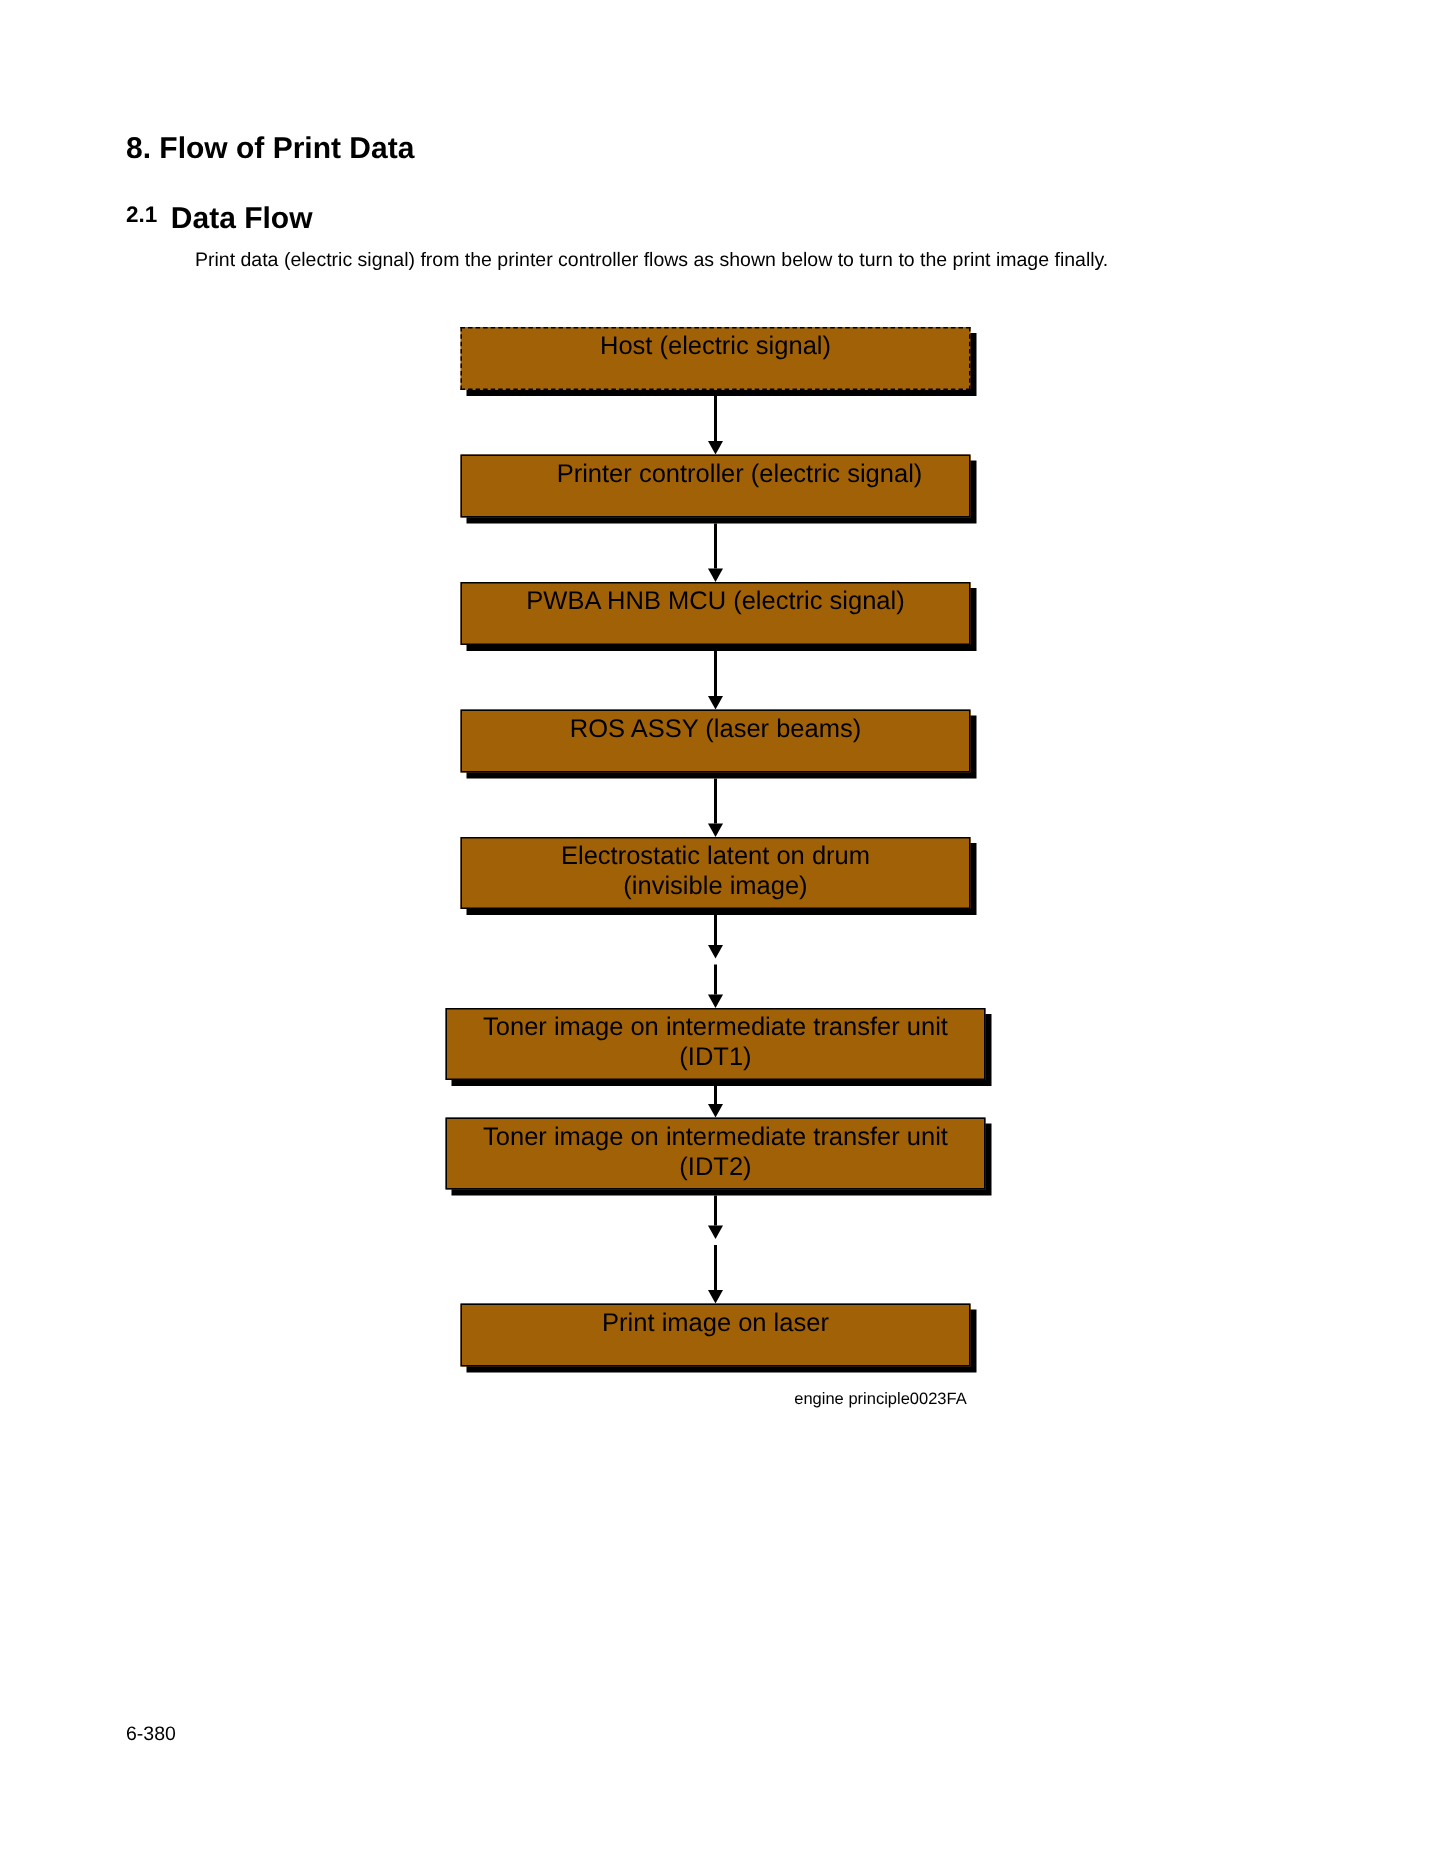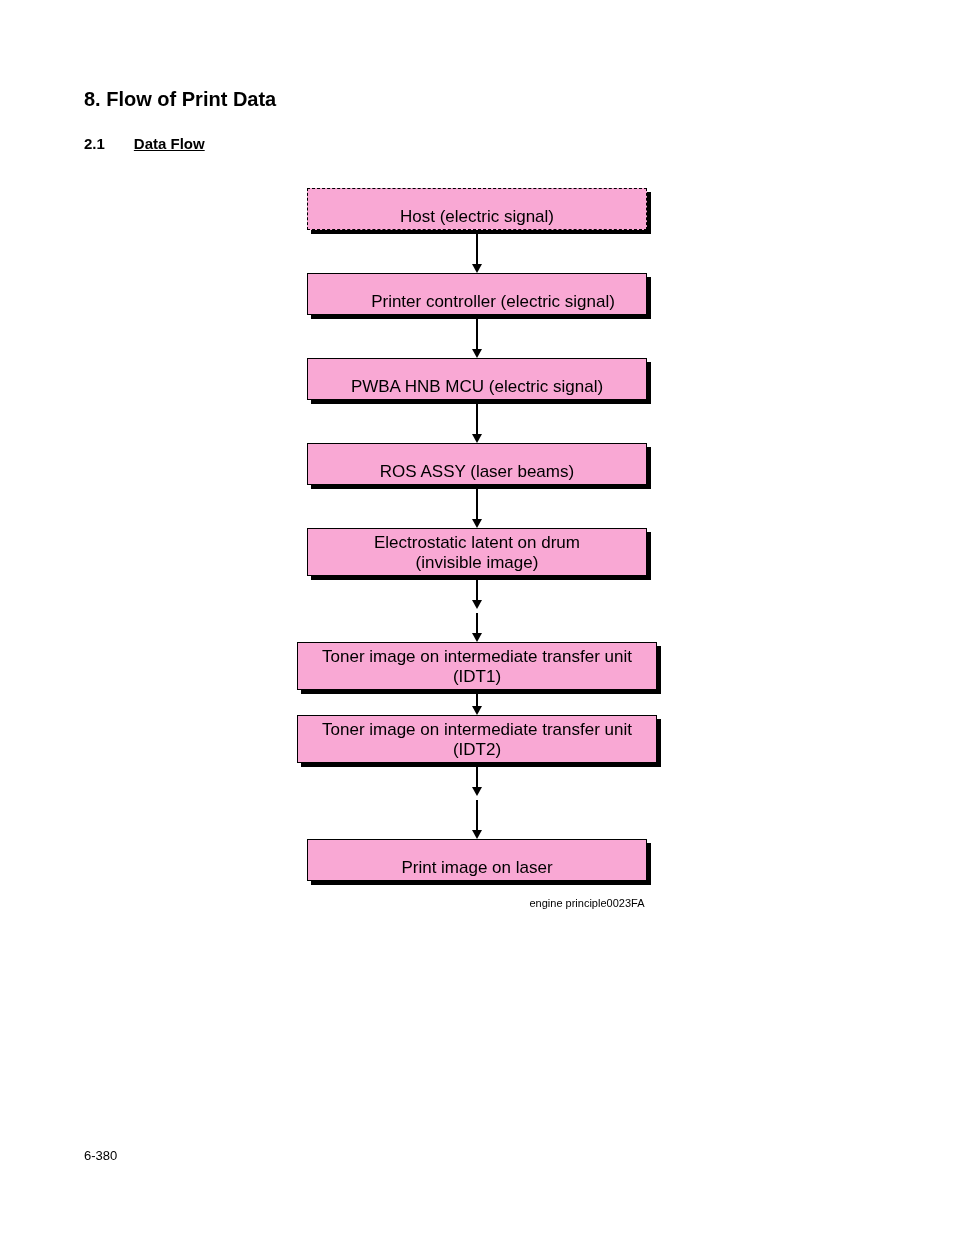--- a/index.html
+++ b/index.html
@@ -16,31 +16,30 @@
     padding: 88px 84px 40px 84px;
     position: relative;
   }
   h2.section-title {
     font-size: 20px;
     font-weight: bold;
     margin: 0 0 24px 0;
   }
   .subsection-row {
     display: flex;
-    gap: 29px;
+    gap: 9px;
     margin: 0 0 6px 0;
   }
   .subsection-num {
     font-size: 15px;
     font-weight: bold;
   }
   .subsection-title {
-    font-size: 15px;
+    font-size: 20px;
     font-weight: bold;
-    text-decoration: underline;
   }
   .paragraph {
     font-size: 13px;
     margin: 4px 0 0 46px;
     line-height: 1.35;
   }
   .flow-area {
     margin-top: 36px;
     display: flex;
     flex-direction: column;
@@ -52,25 +51,25 @@
   .shadow {
     position: absolute;
     top: 4px;
     left: 4px;
     width: 100%;
     height: 100%;
     background: #000;
   }
   .node {
     position: relative;
-    background: #f9a8d4;
+    background: #a16207;
     border: 1.5px solid #000;
     box-sizing: border-box;
     display: flex;
-    align-items: flex-end;
+    align-items: flex-start;
     justify-content: center;
     text-align: center;
     font-size: 17px;
     line-height: 1.18;
     padding: 2px 8px;
   }
   .node.dashed {
     border-style: dashed;
   }
   .arrow {
@@ -108,20 +107,21 @@
 
 <div class="page">
 
   <h2 class="section-title">8.  Flow of Print Data</h2>
 
   <div class="subsection-row">
     <span class="subsection-num">2.1</span>
     <span class="subsection-title">Data Flow</span>
   </div>
 
+  <p class="paragraph">Print data (electric signal) from the printer controller flows as shown below to turn to the print image finally.</p>
 
   <div class="flow-area" id="flow-area">
       <div class="node-wrap">
         <div class="shadow" style="width: 340px; height: 42px;"></div>
         <div class="node dashed" style="width: 340px; height: 42px;">
           <span>Host (electric signal)</span>
         </div>
       </div>
       <div class="arrow">
         <div class="shaft" style="height: 30px;"></div>

